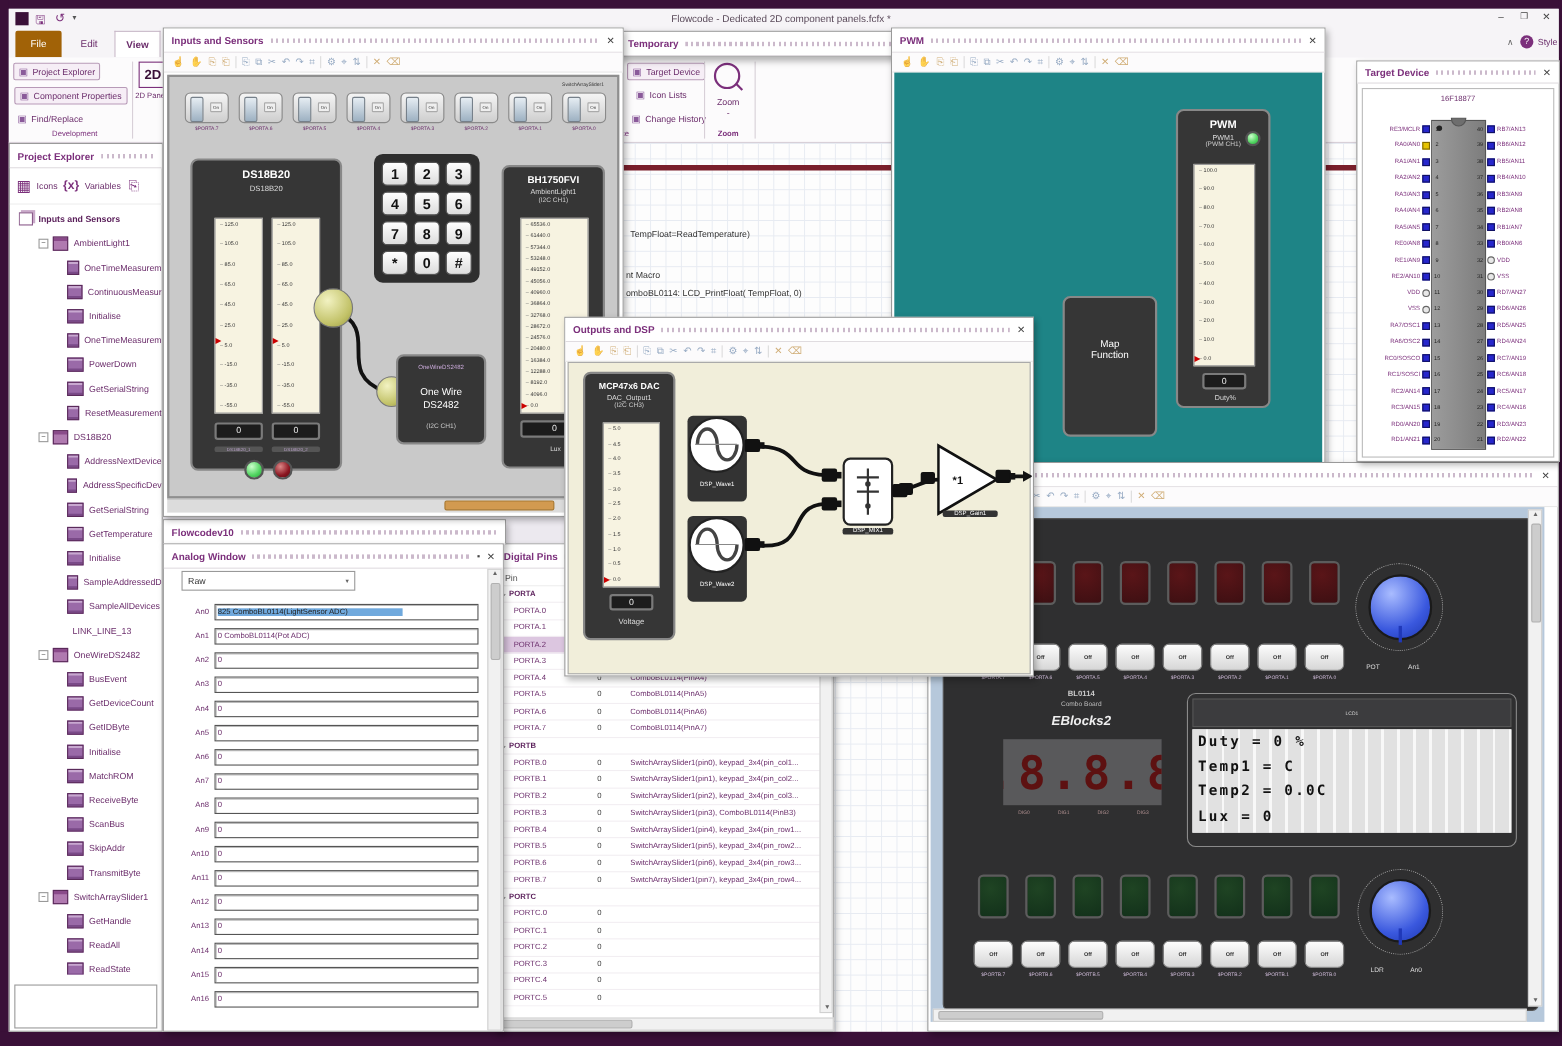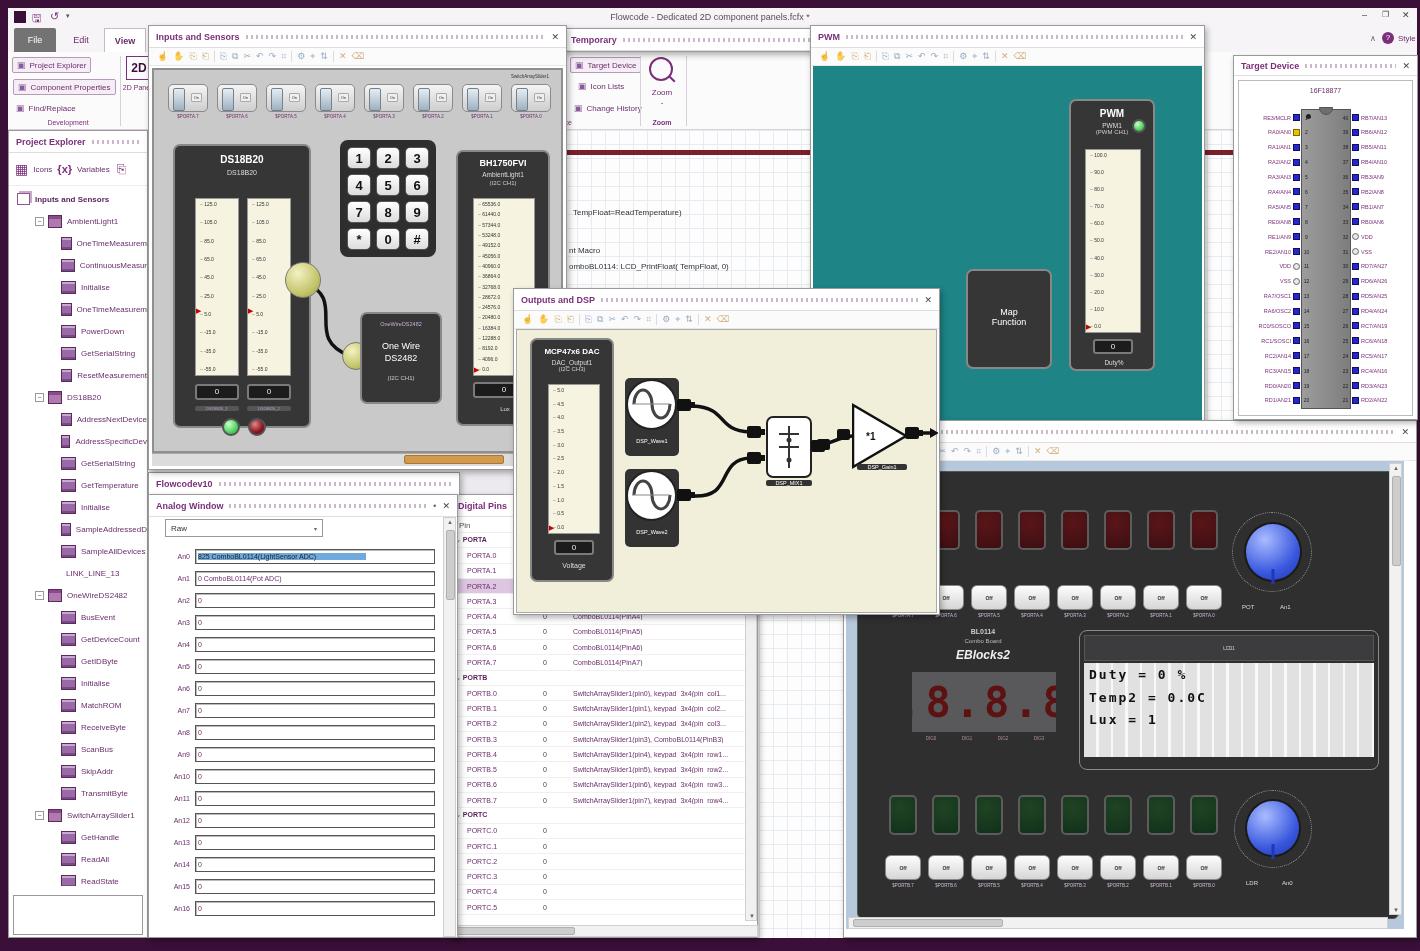--- a/index.html
+++ b/index.html
@@ -114,21 +114,21 @@
   <div class="abs" style="left:8px;top:8px;width:1409px;height:44px;background:#f6f4f7" data-name="title-bar"></div>
   <div class="abs" style="left:14px;top:11px;width:12px;height:12px;background:#3a1038" data-name="app-icon"></div>
   <span class="abs" style="left:32px;top:10px;font-size:11px;color:#7b2f7b" data-name="save-icon">🖫</span>
   <span class="abs" style="left:50px;top:10px;font-size:11px;color:#7b2f7b" data-name="undo-icon">↺</span>
   <span class="abs" style="left:66px;top:12px;font-size:7px;color:#555" data-name="qat-more-icon">▾</span>
   <div class="abs" style="left:0;top:12px;width:1420px;text-align:center;font-size:9px;color:#5a4a5a" data-name="window-title">Flowcode - Dedicated 2D component panels.fcfx *</div>
   <span class="abs" style="left:1362px;top:10px;font-size:9px;color:#444" data-name="minimize-button">–</span>
   <span class="abs" style="left:1382px;top:10px;font-size:8px;color:#444" data-name="restore-button">❐</span>
   <span class="abs" style="left:1402px;top:10px;font-size:9px;color:#444" data-name="close-button">✕</span>
 
-  <div class="tab" style="left:14px;width:42px;background:#737373;color:#fff;border-radius:2px 2px 0 0" data-name="tab-file">File</div>
+  <div class="tab" style="left:14px;width:42px;background:#a16207;color:#fff;border-radius:2px 2px 0 0" data-name="tab-file">File</div>
   <div class="tab" style="left:62px;width:38px" data-name="tab-edit">Edit</div>
   <div class="tab" style="left:104px;width:42px;background:#fff;border:1px solid #c8b8c8;border-bottom:none;font-weight:bold" data-name="tab-view">View</div>
   <div class="tab" style="left:150px;width:40px;overflow:hidden;justify-content:flex-start" data-name="tab-components">Components</div>
 
   <div class="abs" style="left:8px;top:52px;width:1409px;height:78px;background:#fcfbfc;border-bottom:1px solid #d8d0d8" data-name="ribbon">
     <div class="rbtn boxed abs" style="left:4px;top:5px" data-name="ribbon-project-explorer-button">
         <span>Project Explorer</span>
       </div>
     <div class="rbtn boxed abs" style="left:5px;top:27px" data-name="ribbon-component-properties-button">
         <span>Component Properties</span>
@@ -752,21 +752,21 @@
           <div class="key" data-name="keypad-key">0</div>
           <div class="key" data-name="keypad-key">#</div>
       </div>
 
       <svg class="abs" style="left:0;top:0;width:411px;height:381px;pointer-events:none" data-name="onewire-wire">
           <path d="M150,212 C195,230 148,268 196,286" stroke="#111" stroke-width="3.5" fill="none" stroke-linecap="round"></path>
         </svg>
       <div class="abs" style="left:131px;top:192px;width:36px;height:36px;border-radius:50%;background:radial-gradient(circle at 35% 30%,#f2f2c2,#c2c268 65%,#99993f);border:1px solid #777" data-name="onewire-node-icon"></div>
       <div class="abs" style="left:188px;top:272px;width:28px;height:28px;border-radius:50%;background:radial-gradient(circle at 35% 30%,#f2f2c2,#c2c268 65%,#99993f);border:1px solid #777" data-name="onewire-node-icon"></div>
 
-      <div class="comp" style="left:206px;top:242px;width:82px;height:92px" data-name="onewire-ds2482-component">
+      <div class="comp" style="left:206px;top:252px;width:82px;height:82px" data-name="onewire-ds2482-component">
         <div style="font-size:5.5px;color:#c9a9d9;margin-top:7px" data-name="onewire-name">OneWireDS2482</div>
         <div style="font-size:9px;margin-top:14px" data-name="onewire-line1">One Wire</div>
         <div style="font-size:9px;margin-top:2px" data-name="onewire-line2">DS2482</div>
         <div style="font-size:6px;color:#ccc;margin-top:12px" data-name="onewire-channel">(I2C CH1)</div>
       </div>
 
       <div class="comp" style="left:302px;top:80px;width:94px;height:276px" data-name="bh1750-component">
         <div style="font-size:9px;font-weight:bold;margin-top:6px" data-name="bh1750-title">BH1750FVI</div>
         <div style="font-size:6.5px;color:#ddd;margin-top:3px" data-name="bh1750-subtitle">AmbientLight1</div>
         <div style="font-size:6px;color:#ccc;margin-top:2px" data-name="bh1750-channel">(I2C CH1)</div>
@@ -844,21 +844,21 @@
             <span class="tick">30.0</span>
             <span class="tick">20.0</span>
             <span class="tick">10.0</span>
             <span class="tick">0.0</span>
             <span class="mark" style="bottom:2px">▶</span>
           </div>
         <div class="valbox" style="left:22px;top:238px;width:40px;height:15px;line-height:11px" data-name="pwm-slider-value">0</div>
         <div style="position:absolute;left:0;top:258px;width:86px;font-size:6.5px;color:#ddd" data-name="pwm-slider-unit">Duty%</div>
       </div>
 
-      <div class="comp" style="left:153px;top:203px;width:86px;height:100px" data-name="map-function-component">
+      <div class="comp" style="left:153px;top:203px;width:86px;height:128px" data-name="map-function-component">
         <div style="font-size:9px;margin-top:36px" data-name="map-function-line1">Map</div>
         <div style="font-size:9px" data-name="map-function-line2">Function</div>
       </div>
     </div>
   </div>
 
   <div class="panel" style="left:843px;top:420px;width:574px;height:518px" data-name="system-board-panel">
     <div class="phead">
         <div class="dots" data-name="panel-drag-area"></div>
         <span class="xbtn" data-name="close-icon">✕</span>
@@ -937,22 +937,23 @@
             <u class="seq-seglbl" data-name="seg-label" style="left: 58px; width: 30px;">DIG0</u>
             <u class="seq-seglbl" data-name="seg-label" style="left: 94px; width: 30px;">DIG1</u>
             <u class="seq-seglbl" data-name="seg-label" style="left: 130px; width: 30px;">DIG2</u>
             <u class="seq-seglbl" data-name="seg-label" style="left: 166px; width: 30px;">DIG3</u>
           </div>
 
         <div class="abs" style="left:221px;top:158px;width:300px;height:140px;border:1px solid #8a8a8a;border-radius:8px;background:#2f2f30;padding:4px" data-name="lcd-display">
           <div style="height:26px;background:#3c3c3e;border:1px solid #555;display:flex;align-items:center;justify-content:center;font-size:4.5px;color:#ddd" data-name="lcd-header">LCD1</div>
           <div style="height:94px;margin-top:2px;background-color:#f4f4f4;background-image:repeating-linear-gradient(90deg,#e1e1e1 0 12px,#f8f8f8 12px 14.5px);padding:1px 0 0 5px" data-name="lcd-body">
             <div class="lcdline" data-name="lcd-line">Duty = 0 %</div>
+              <div class="lcdline" data-name="lcd-line">Temp1 = C</div>
               <div class="lcdline" data-name="lcd-line">Temp2 = 0.0C</div>
-              <div class="lcdline" data-name="lcd-line">Lux = 1</div>
+              <div class="lcdline" data-name="lcd-line">Lux = 0</div>
           </div>
         </div>
 
         <div data-name="green-led-row">
             <i class="bled g" data-name="green-led" style="left: 31px; width: 28px; height: 40px;"></i>
             <i class="bled g" data-name="green-led" style="left: 74px; width: 28px; height: 40px;"></i>
             <i class="bled g" data-name="green-led" style="left: 117px; width: 28px; height: 40px;"></i>
             <i class="bled g" data-name="green-led" style="left: 160px; width: 28px; height: 40px;"></i>
             <i class="bled g" data-name="green-led" style="left: 203px; width: 28px; height: 40px;"></i>
             <i class="bled g" data-name="green-led" style="left: 246px; width: 28px; height: 40px;"></i>

